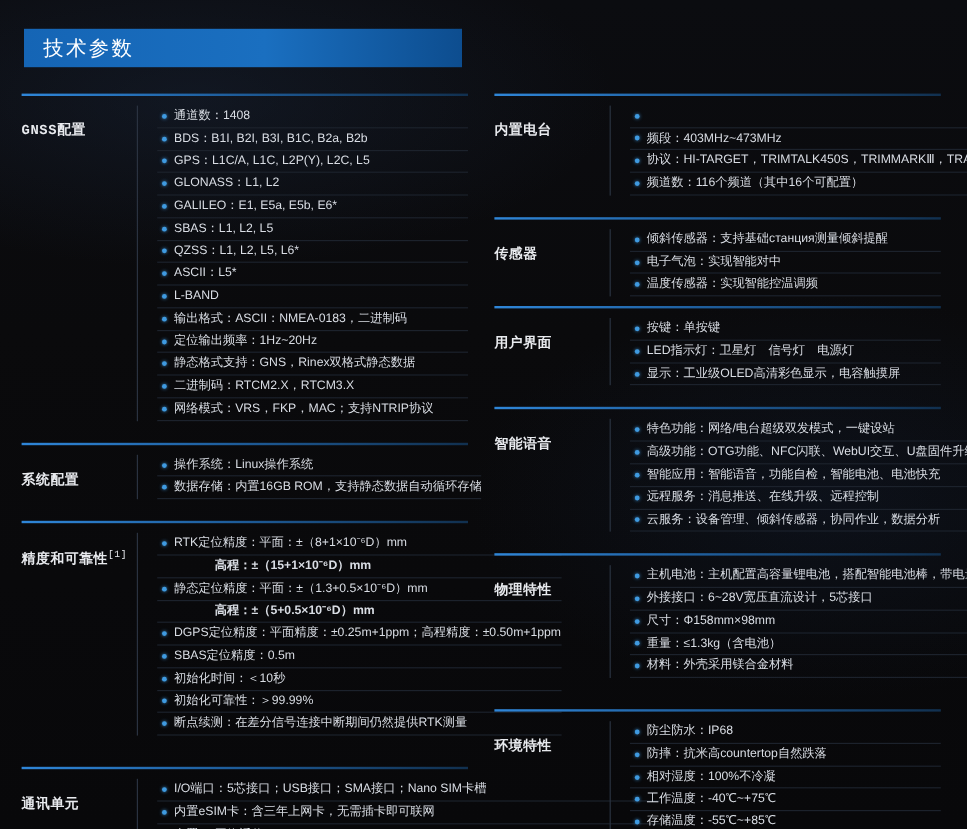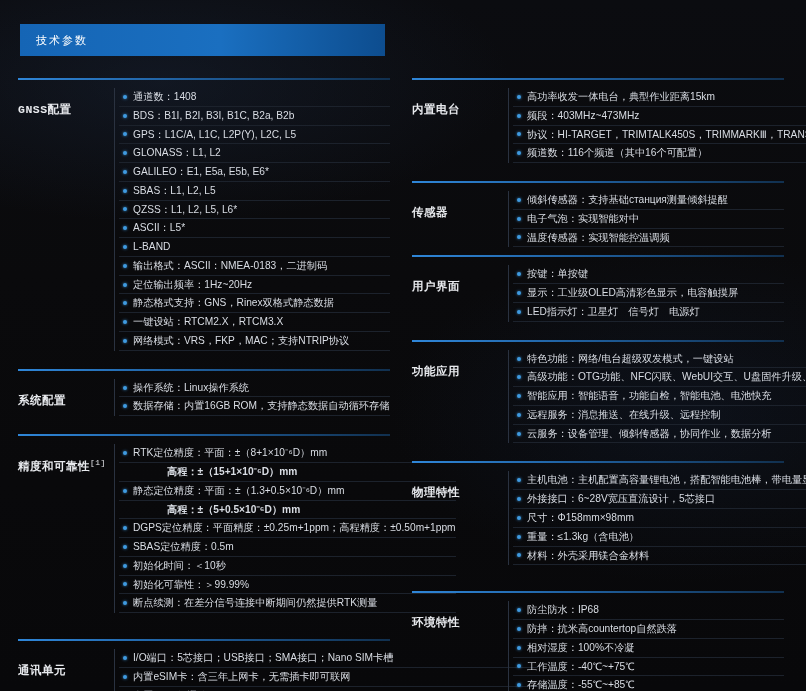--- a/index.html
+++ b/index.html
@@ -27,21 +27,21 @@
 
   .title-bar {
     position: absolute;
     left: 20px; top: 24px;
     width: 365px; height: 32px;
     background: linear-gradient(90deg, #1565b5 0%, #1a6fc0 55%, #0d4d8f 100%);
     display: flex; align-items: center;
   }
   .title-bar .txt {
     color: #ffffff;
-    font-size: 11px;
+    font-size: 17px;
     letter-spacing: 2px;
     padding-left: 16px;
   }
 
   .col { position: absolute; width: 372px; }
   .col-left { left: 18px; top: 78px; }
   .col-right { left: 412px; top: 78px; }
 
   .section { position: relative; margin-bottom: 14px; }
 
@@ -68,21 +68,21 @@
     font-weight: bold;
     letter-spacing: .5px;
     padding-top: 14px;
     line-height: 1.35;
     font-family: Liberation Mono, monospace;
   }
   .sec-label .sup { font-size: 8px; vertical-align: super; font-weight: normal; }
   .sec-items {
     flex: 1 1 auto;
     border-left: 1px solid #2a3240;
-    padding-left: 4px;
+    padding-left: 16px;
   }
   .item {
     position: relative;
     display: flex;
     align-items: center;
     min-height: 18.6px;
     padding: 2px 0 2px 14px;
     border-bottom: 1px solid #1c222c;
     color: #d9dde4;
     font-size: 10.2px;
@@ -169,21 +169,21 @@
             <div class="item">
               <span class="dot"></span>
               <span class="txt">定位输出频率：1Hz~20Hz</span>
             </div>
             <div class="item">
               <span class="dot"></span>
               <span class="txt">静态格式支持：GNS，Rinex双格式静态数据</span>
             </div>
             <div class="item">
               <span class="dot"></span>
-              <span class="txt">一键设站：RTCM2.X，RTCM3.X</span>
+              <span class="txt">二进制码：RTCM2.X，RTCM3.X</span>
             </div>
             <div class="item">
               <span class="dot"></span>
               <span class="txt">网络模式：VRS，FKP，MAC；支持NTRIP协议</span>
             </div>
           </div>
         </div>
       </div>
       <div class="section gap-m">
         <div class="sec-head">
@@ -272,21 +272,20 @@
   <div class="col col-right" id="right-col">
       <div class="section gap-m">
         <div class="sec-head">
           <div class="sec-rule"></div>
         </div>
         <div class="sec-body">
           <div class="sec-label">内置电台</div>
           <div class="sec-items">
             <div class="item">
               <span class="dot"></span>
-              <span class="txt">高功率收发一体电台，典型作业距离15km</span>
             </div>
             <div class="item">
               <span class="dot"></span>
               <span class="txt">频段：403MHz~473MHz</span>
             </div>
             <div class="item">
               <span class="dot"></span>
               <span class="txt">协议：HI-TARGET，TRIMTALK450S，TRIMMARKⅢ，TRANSEOT，SOUTH，CHC，SATEL</span>
             </div>
             <div class="item">
@@ -324,35 +323,35 @@
         </div>
         <div class="sec-body">
           <div class="sec-label">用户界面</div>
           <div class="sec-items">
             <div class="item">
               <span class="dot"></span>
               <span class="txt">按键：单按键</span>
             </div>
             <div class="item">
               <span class="dot"></span>
+              <span class="txt">LED指示灯：卫星灯　信号灯　电源灯</span>
+            </div>
+            <div class="item">
+              <span class="dot"></span>
               <span class="txt">显示：工业级OLED高清彩色显示，电容触摸屏</span>
             </div>
-            <div class="item">
-              <span class="dot"></span>
-              <span class="txt">LED指示灯：卫星灯　信号灯　电源灯</span>
-            </div>
           </div>
         </div>
       </div>
       <div class="section gap-m">
         <div class="sec-head">
           <div class="sec-rule"></div>
         </div>
         <div class="sec-body">
-          <div class="sec-label">功能应用</div>
+          <div class="sec-label">智能语音</div>
           <div class="sec-items">
             <div class="item">
               <span class="dot"></span>
               <span class="txt">特色功能：网络/电台超级双发模式，一键设站</span>
             </div>
             <div class="item">
               <span class="dot"></span>
               <span class="txt">高级功能：OTG功能、NFC闪联、WebUI交互、U盘固件升级、网络中继、电台中继</span>
             </div>
             <div class="item">

